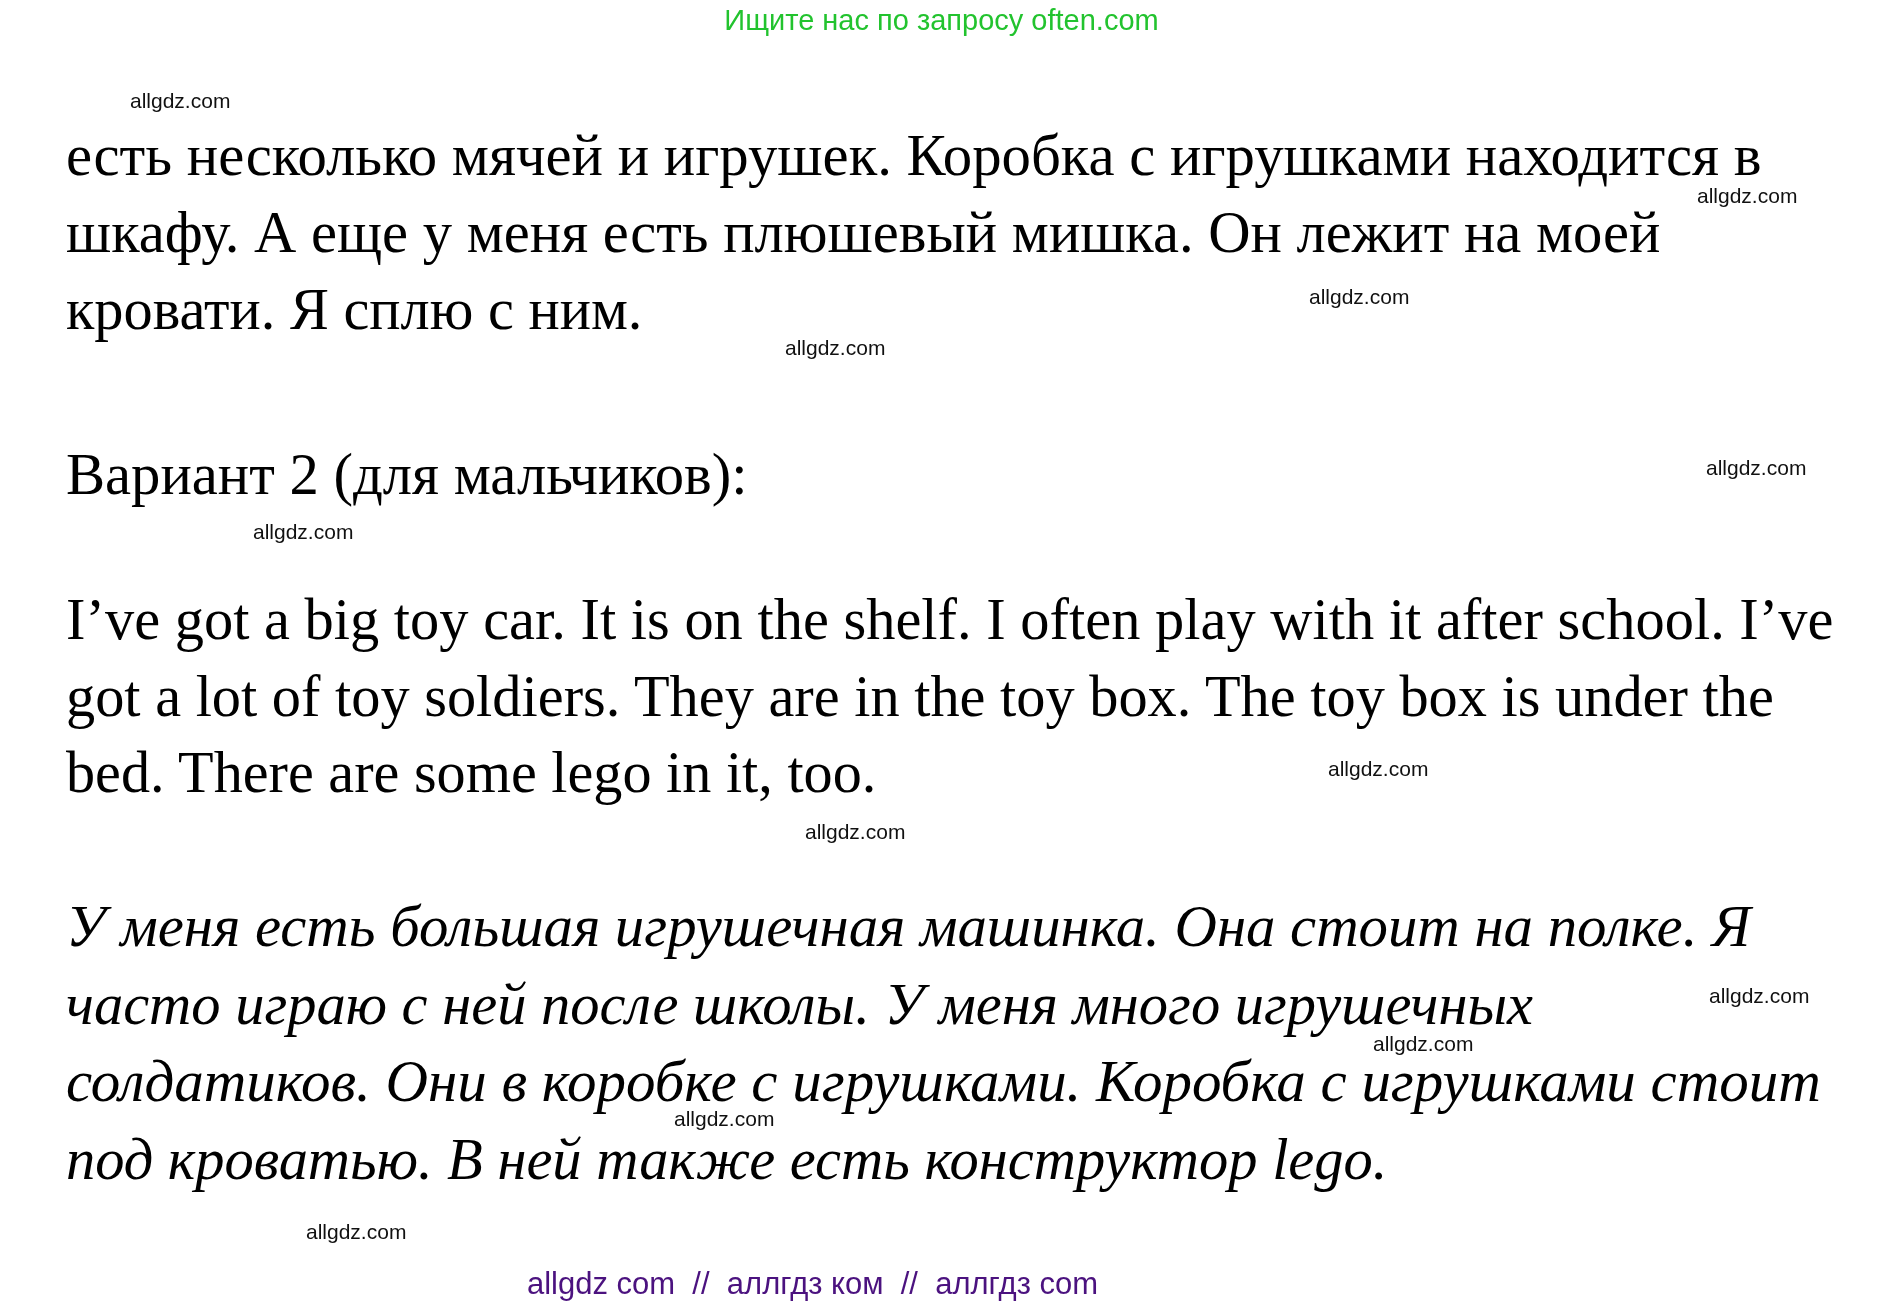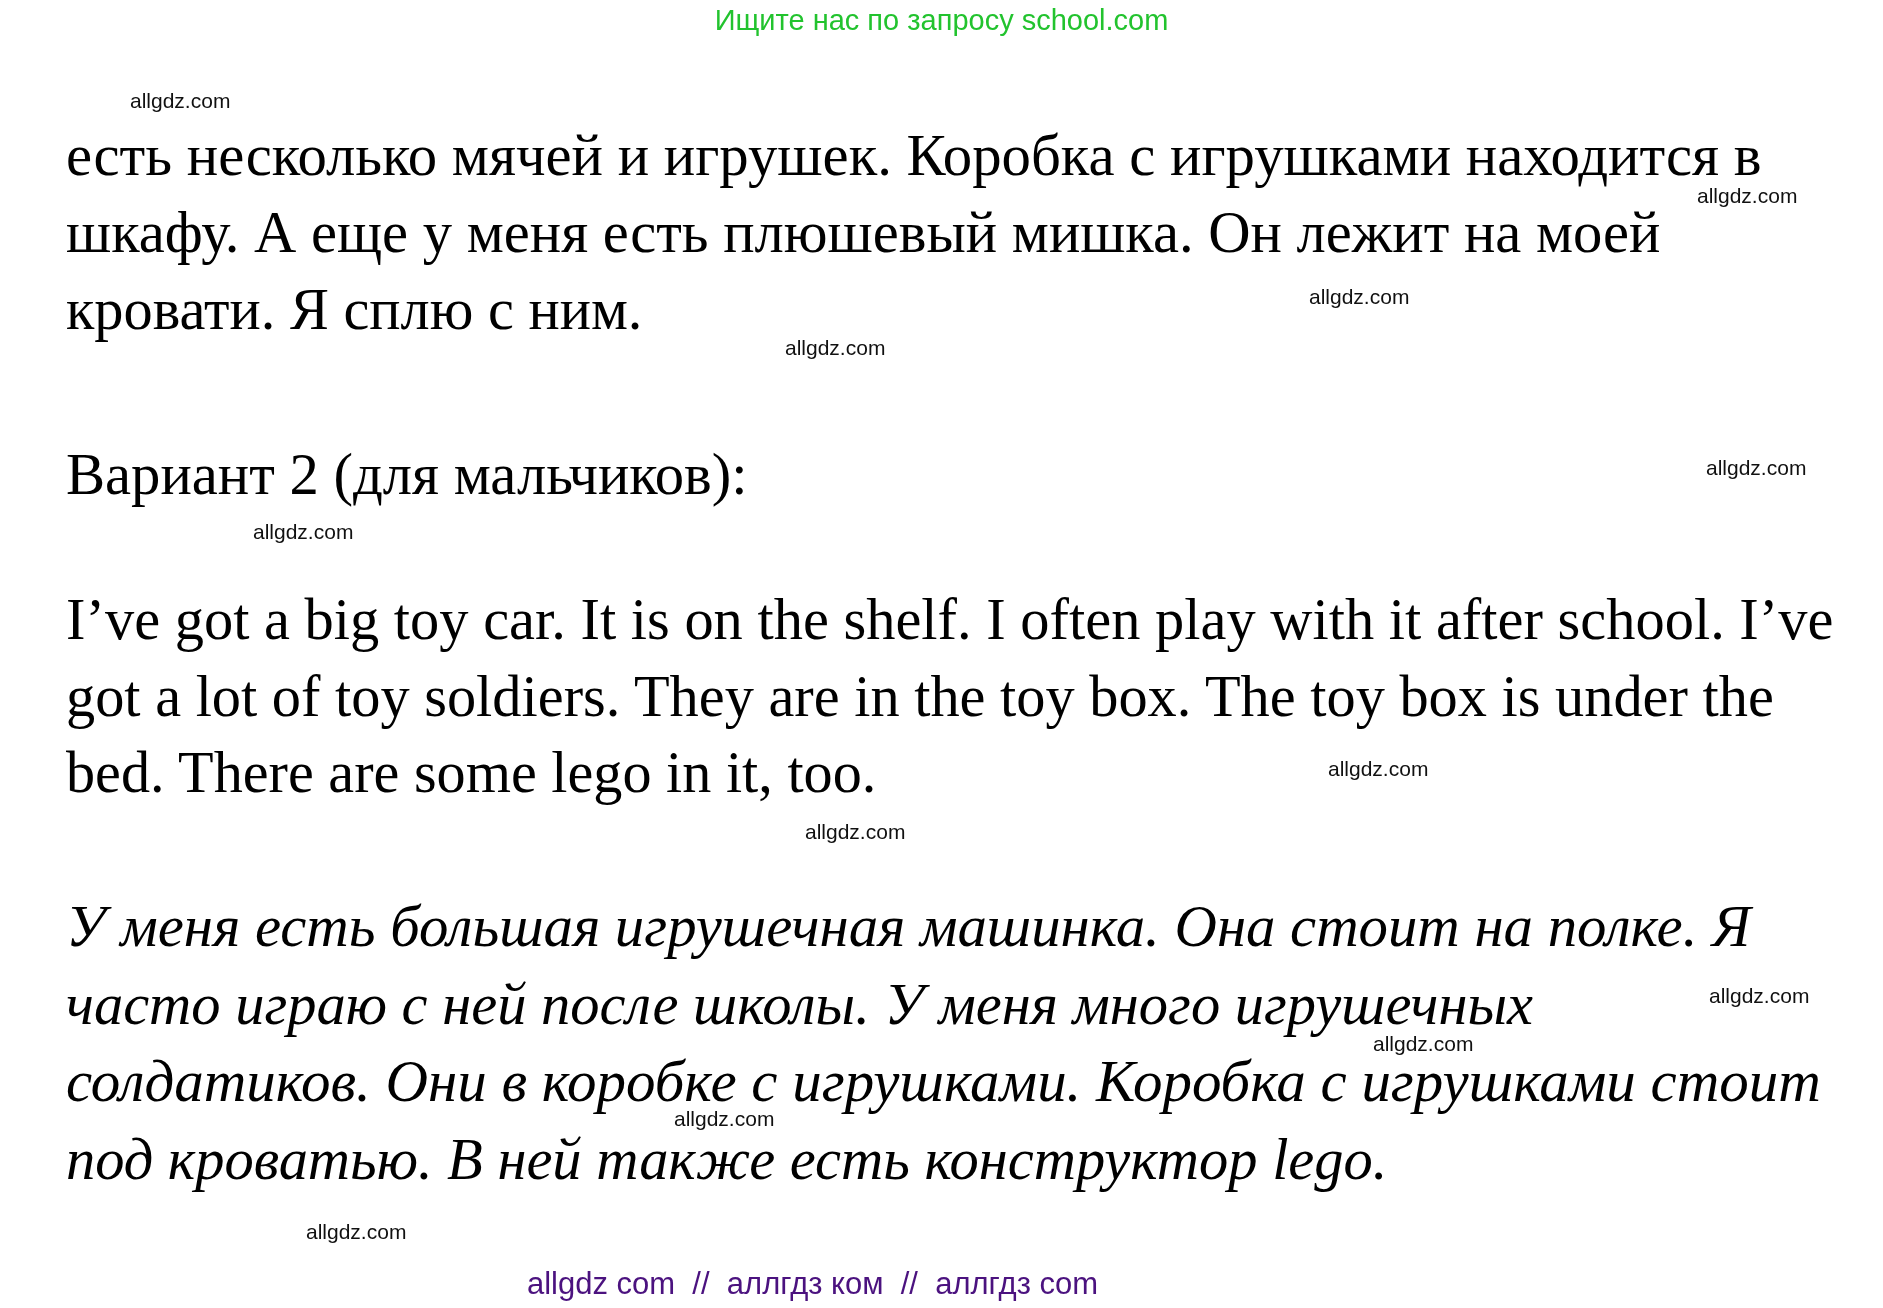--- a/index.html
+++ b/index.html
@@ -21,21 +21,21 @@
   }
   .line.italic { font-style: italic; }
   .wm {
     position: absolute; white-space: nowrap; color: #111;
     font-family: "Liberation Sans", sans-serif; font-size: 21px; line-height: 34px;
   }
 </style>
 </head>
 <body>
 
-<div class="banner">Ищите нас по запросу school.com</div>
+<div class="banner">Ищите нас по запросу often.com</div>
 
 <div>
   <div class="line" style="top: 125px; transform: scaleX(0.979203);">есть несколько мячей и игрушек. Коробка с игрушками находится в</div>
   <div class="line" style="top: 202px; transform: scaleX(0.976716);">шкафу. А еще у меня есть плюшевый мишка. Он лежит на моей</div>
   <div class="line" style="top: 279px; transform: scaleX(0.972973);">кровати. Я сплю с ним.</div>
 </div>
 
 <div class="line" style="top: 444px; transform: scaleX(0.977077);">Вариант 2 (для мальчиков):</div>
 
 <div>

